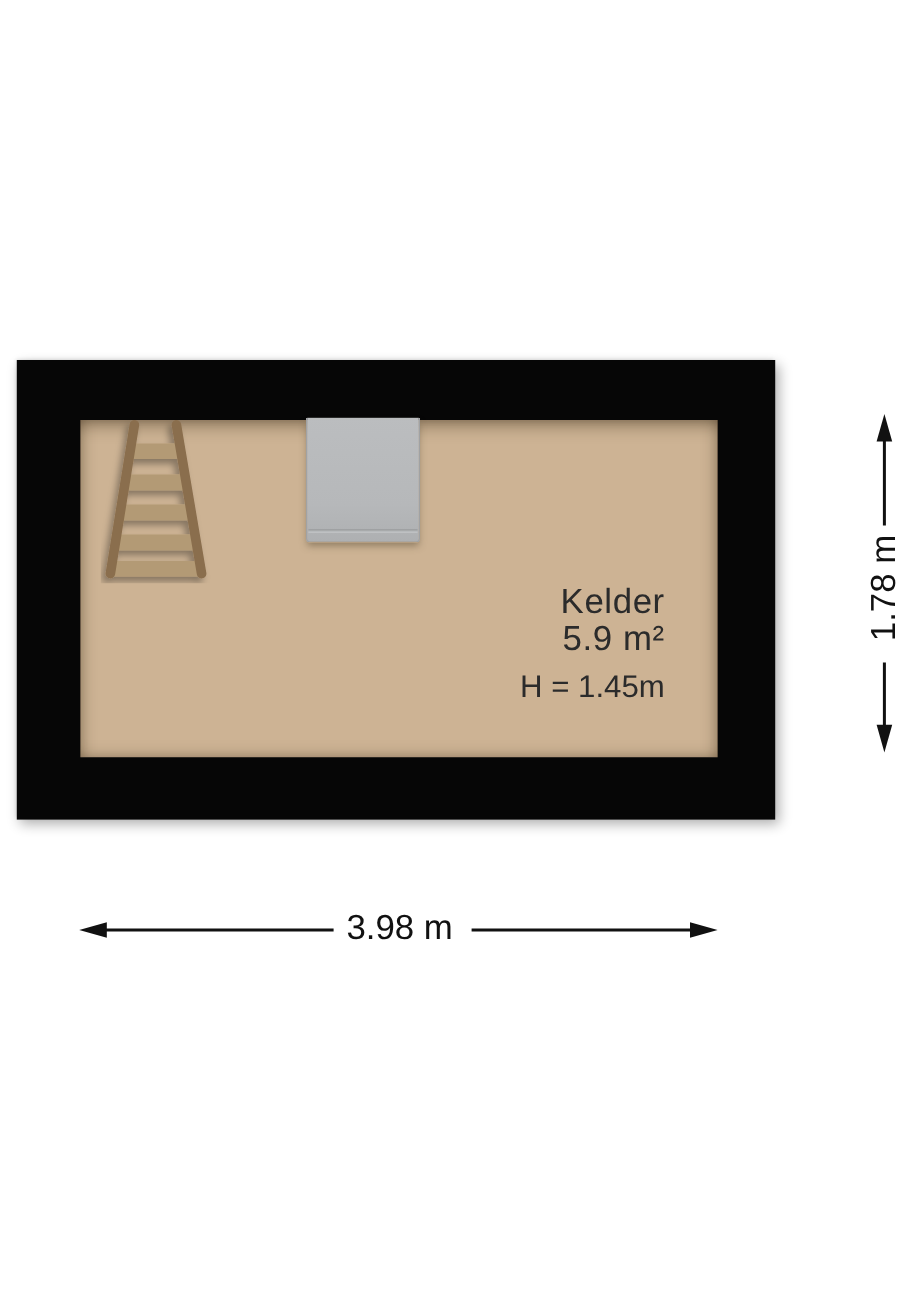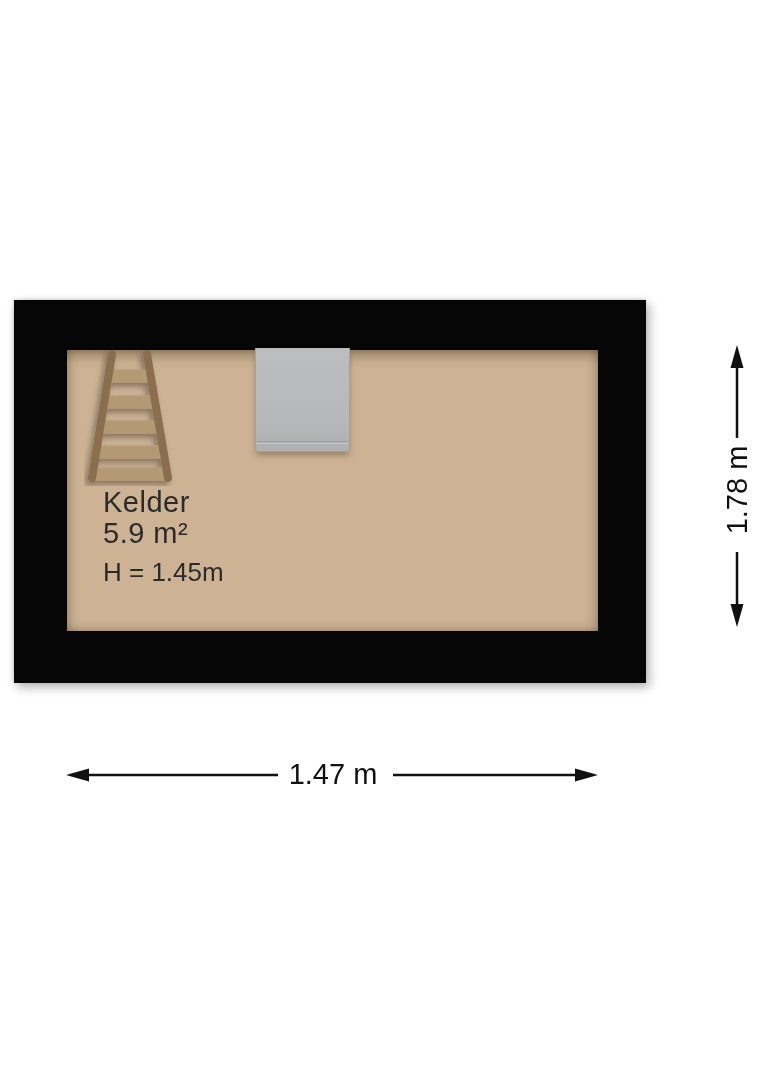--- a/index.html
+++ b/index.html
@@ -43,23 +43,22 @@
     border-radius:0 0 3px 3px;
     box-shadow:0 4px 6px -1px rgba(90,78,55,.5);
   }
   .boiler .seam{
     position:absolute;left:1px;right:1px;bottom:7px;height:3px;
     border-top:1px solid #9b9d9f;border-bottom:1px solid #c3c5c7;
   }
 
   
   .room-label{
-    position:absolute;left:53px;top:186px;width:487px;text-align:left;
+    position:absolute;left:53px;top:186px;width:487px;text-align:right;
     color:var(--label-text);
-    margin-left:36px;
   }
   .room-name{font-size:29px;line-height:32px;letter-spacing:.5px;}
   .room-area{font-size:29px;line-height:31px;letter-spacing:.5px;}
   .room-height{font-size:26px;line-height:30px;margin-top:8px;}
 
   
   .dim{position:absolute;color:var(--dimension);}
   .dim svg line{stroke:var(--dimension);stroke-width:2.5;}
   .dim svg polygon{fill:var(--dimension);}
   .dim-v{left:722px;top:342px;width:30px;height:288px;}
@@ -118,14 +117,14 @@
   <span class="dim-label">1.78 m</span>
 </div>
 
 <div class="dim dim-h">
   <svg width="546" height="28" viewBox="0 0 546 28" xmlns="http://www.w3.org/2000/svg">
     <polygon points="6,14 29,7.5 29,20.5"></polygon>
     <line x1="28" y1="14" x2="218" y2="14"></line>
     <line x1="333" y1="14" x2="516" y2="14"></line>
     <polygon points="538,14 515,7.5 515,20.5"></polygon>
   </svg>
-  <span class="dim-label">1.47 m</span>
+  <span class="dim-label">3.98 m</span>
 </div>
 
 </body></html>

